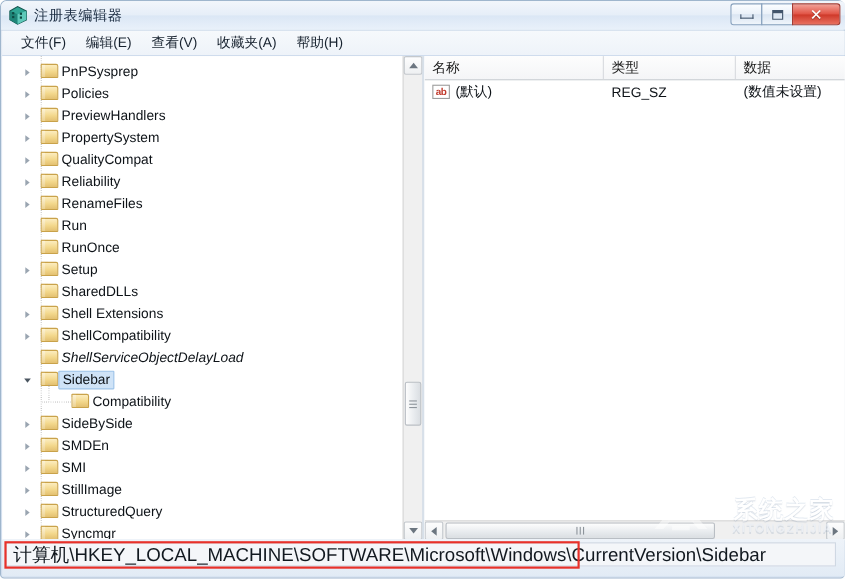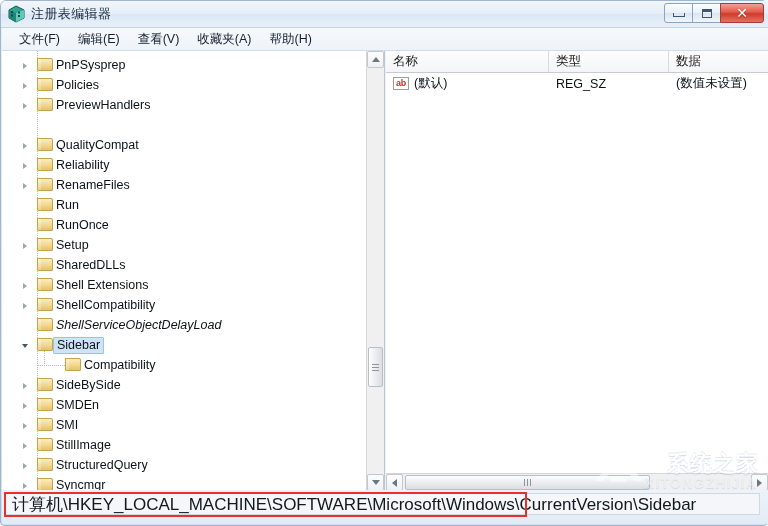--- a/index.html
+++ b/index.html
@@ -240,21 +240,21 @@
     opacity:.55;pointer-events:none;overflow:hidden;
   }
   .wm-text{
     position:absolute;right:4px;top:8px;
     font-size:22px;font-weight:bold;color:#ffffff;
     text-shadow:0 1px 1px rgba(120,140,165,.55), 0 -1px 0 rgba(190,205,222,.8);
     letter-spacing:1px;white-space:nowrap;
   }
   .wm-sub{
     position:absolute;right:6px;top:34px;
-    font-size:14px;font-weight:bold;color:#e8eef6;
+    font-size:11px;font-weight:bold;color:#e8eef6;
     letter-spacing:1.2px;white-space:nowrap;
     text-shadow:0 1px 0 rgba(150,168,190,.5);
   }
   .wm-logo{
     position:absolute;left:2px;top:6px;width:60px;height:42px;
   }
 </style>
 </head>
 <body>
 
@@ -329,20 +329,32 @@
             <div class="tw-arrow" style="left: 17px; top: 5px;">
               <div class="arrow-collapsed"></div>
             </div>
             <div class="folder" style="left: 35px; top: 3px;">
               <div class="tab"></div>
               <div class="back"></div>
               <div class="spine"></div>
             </div>
             <div class="tlabel" style="left: 54px; top: 2px;">PreviewHandlers</div>
           </div>
+          <div class="trow" style="top: 64px;">
+            <div class="tw-dots" style="left: 36px; top: 10px;"></div>
+            <div class="tw-arrow" style="left: 17px; top: 5px;">
+              <div class="arrow-collapsed"></div>
+            </div>
+            <div class="folder" style="left: 35px; top: 3px;">
+              <div class="tab"></div>
+              <div class="back"></div>
+              <div class="spine"></div>
+            </div>
+            <div class="tlabel" style="left: 54px; top: 2px;">PropertySystem</div>
+          </div>
           <div class="trow" style="top: 84px;">
             <div class="tw-dots" style="left: 36px; top: 10px;"></div>
             <div class="tw-arrow" style="left: 17px; top: 5px;">
               <div class="arrow-collapsed"></div>
             </div>
             <div class="folder" style="left: 35px; top: 3px;">
               <div class="tab"></div>
               <div class="back"></div>
               <div class="spine"></div>
             </div>

